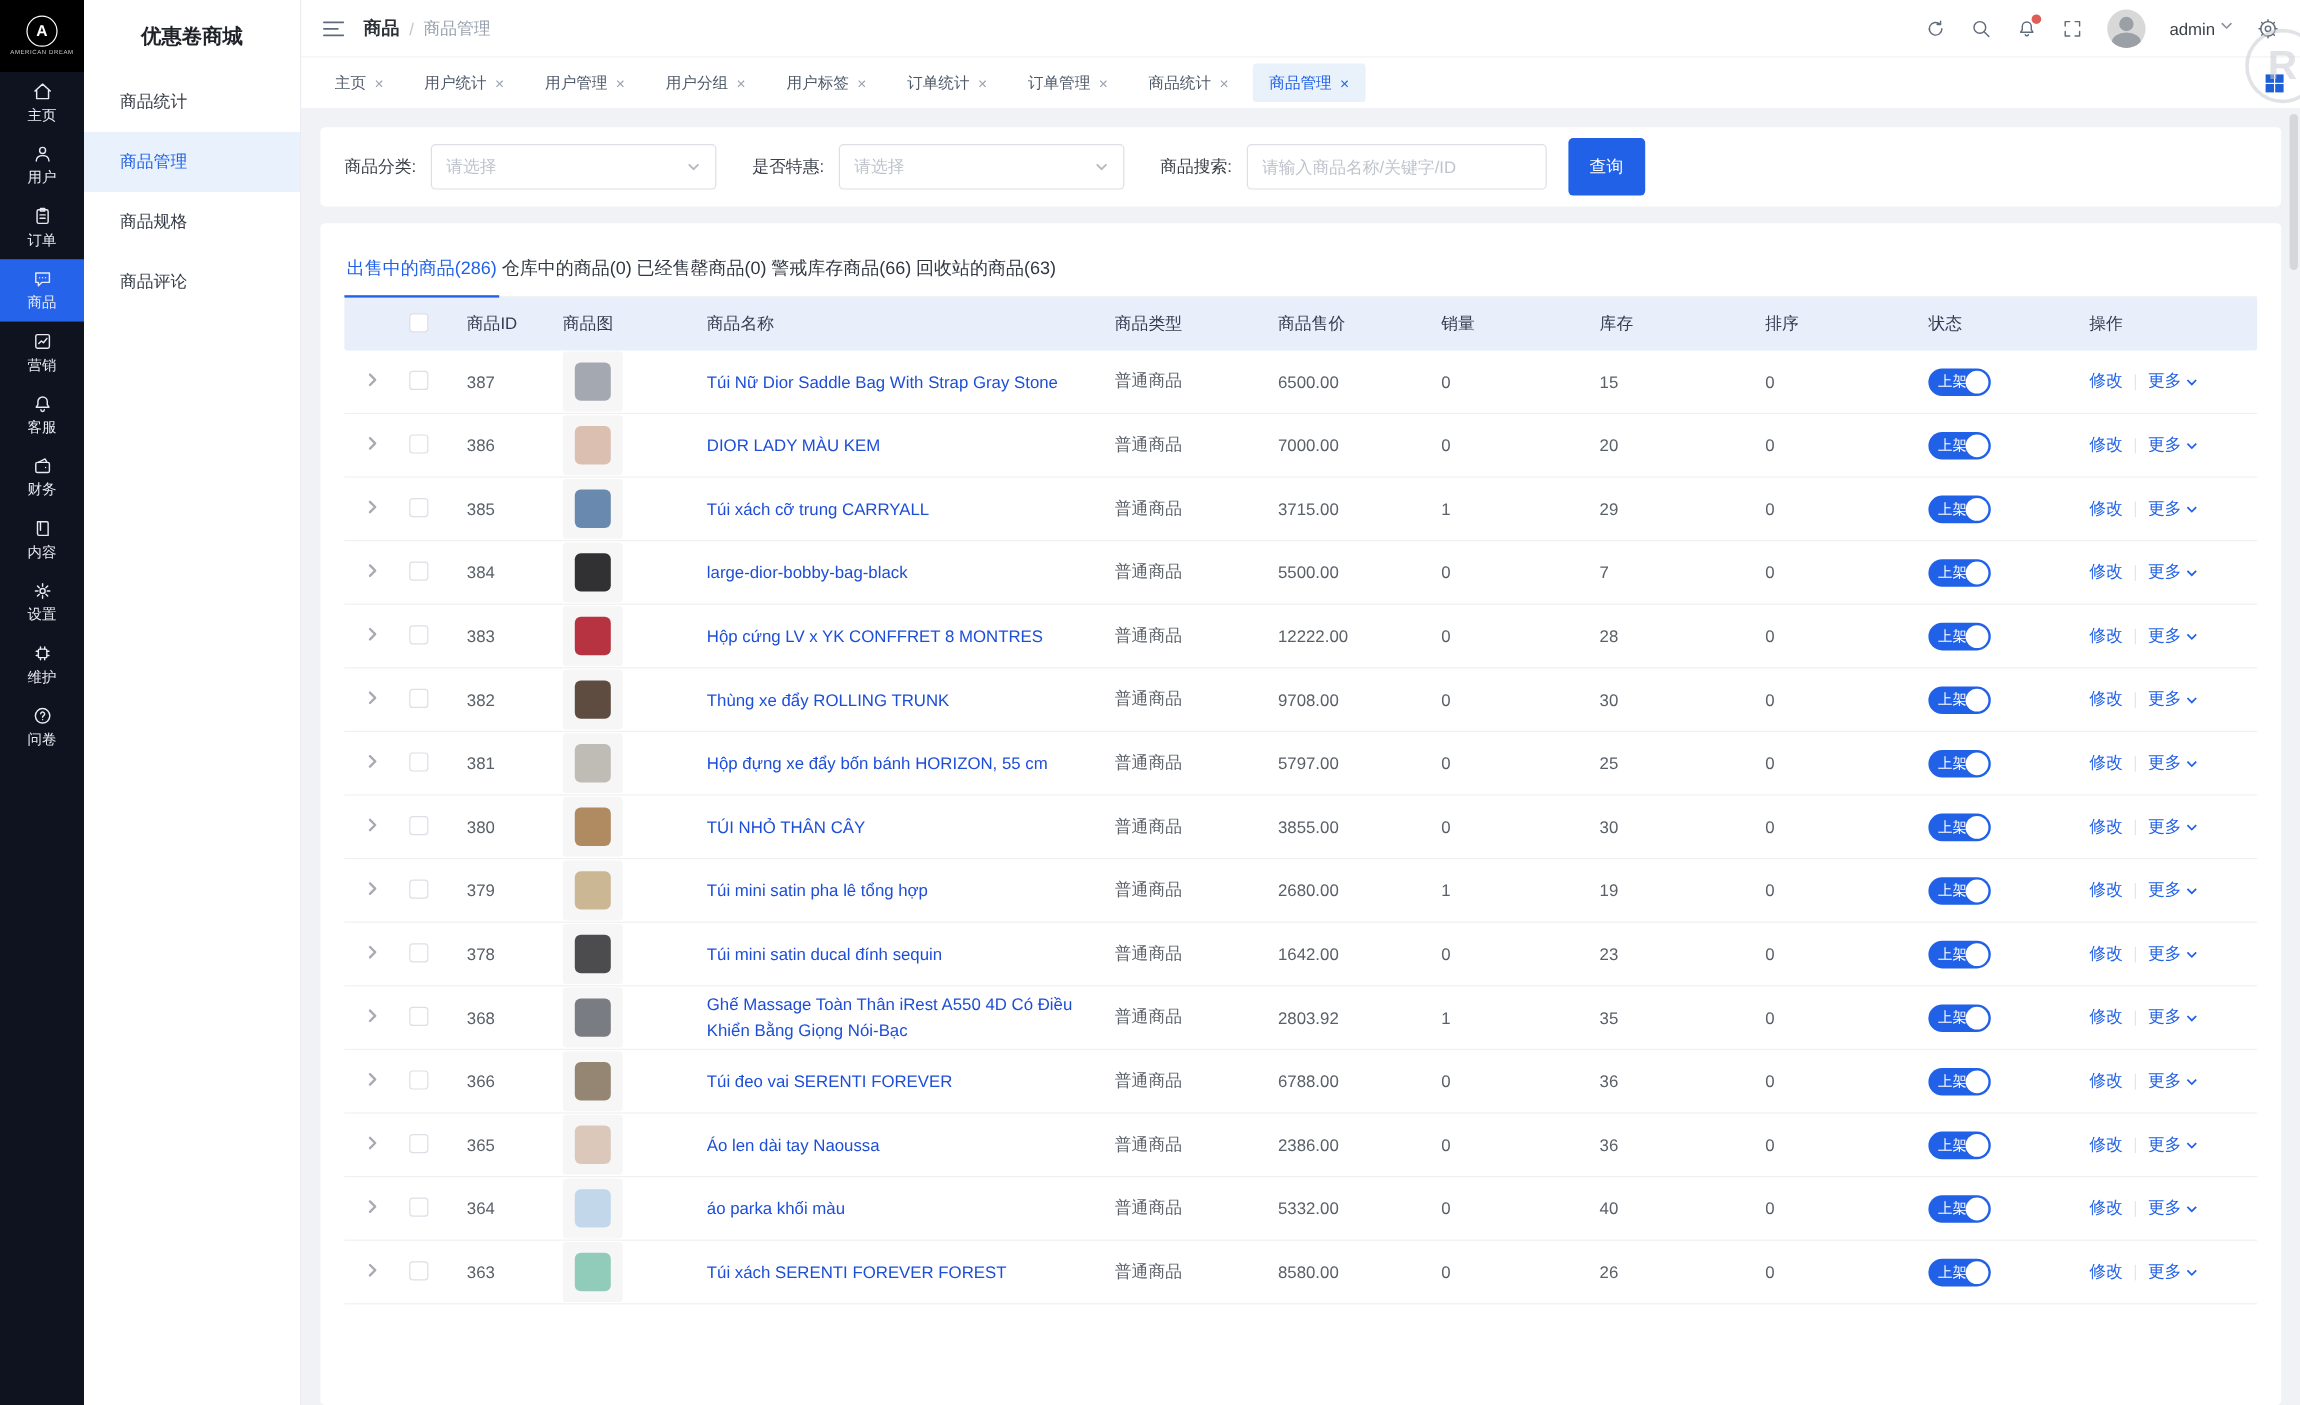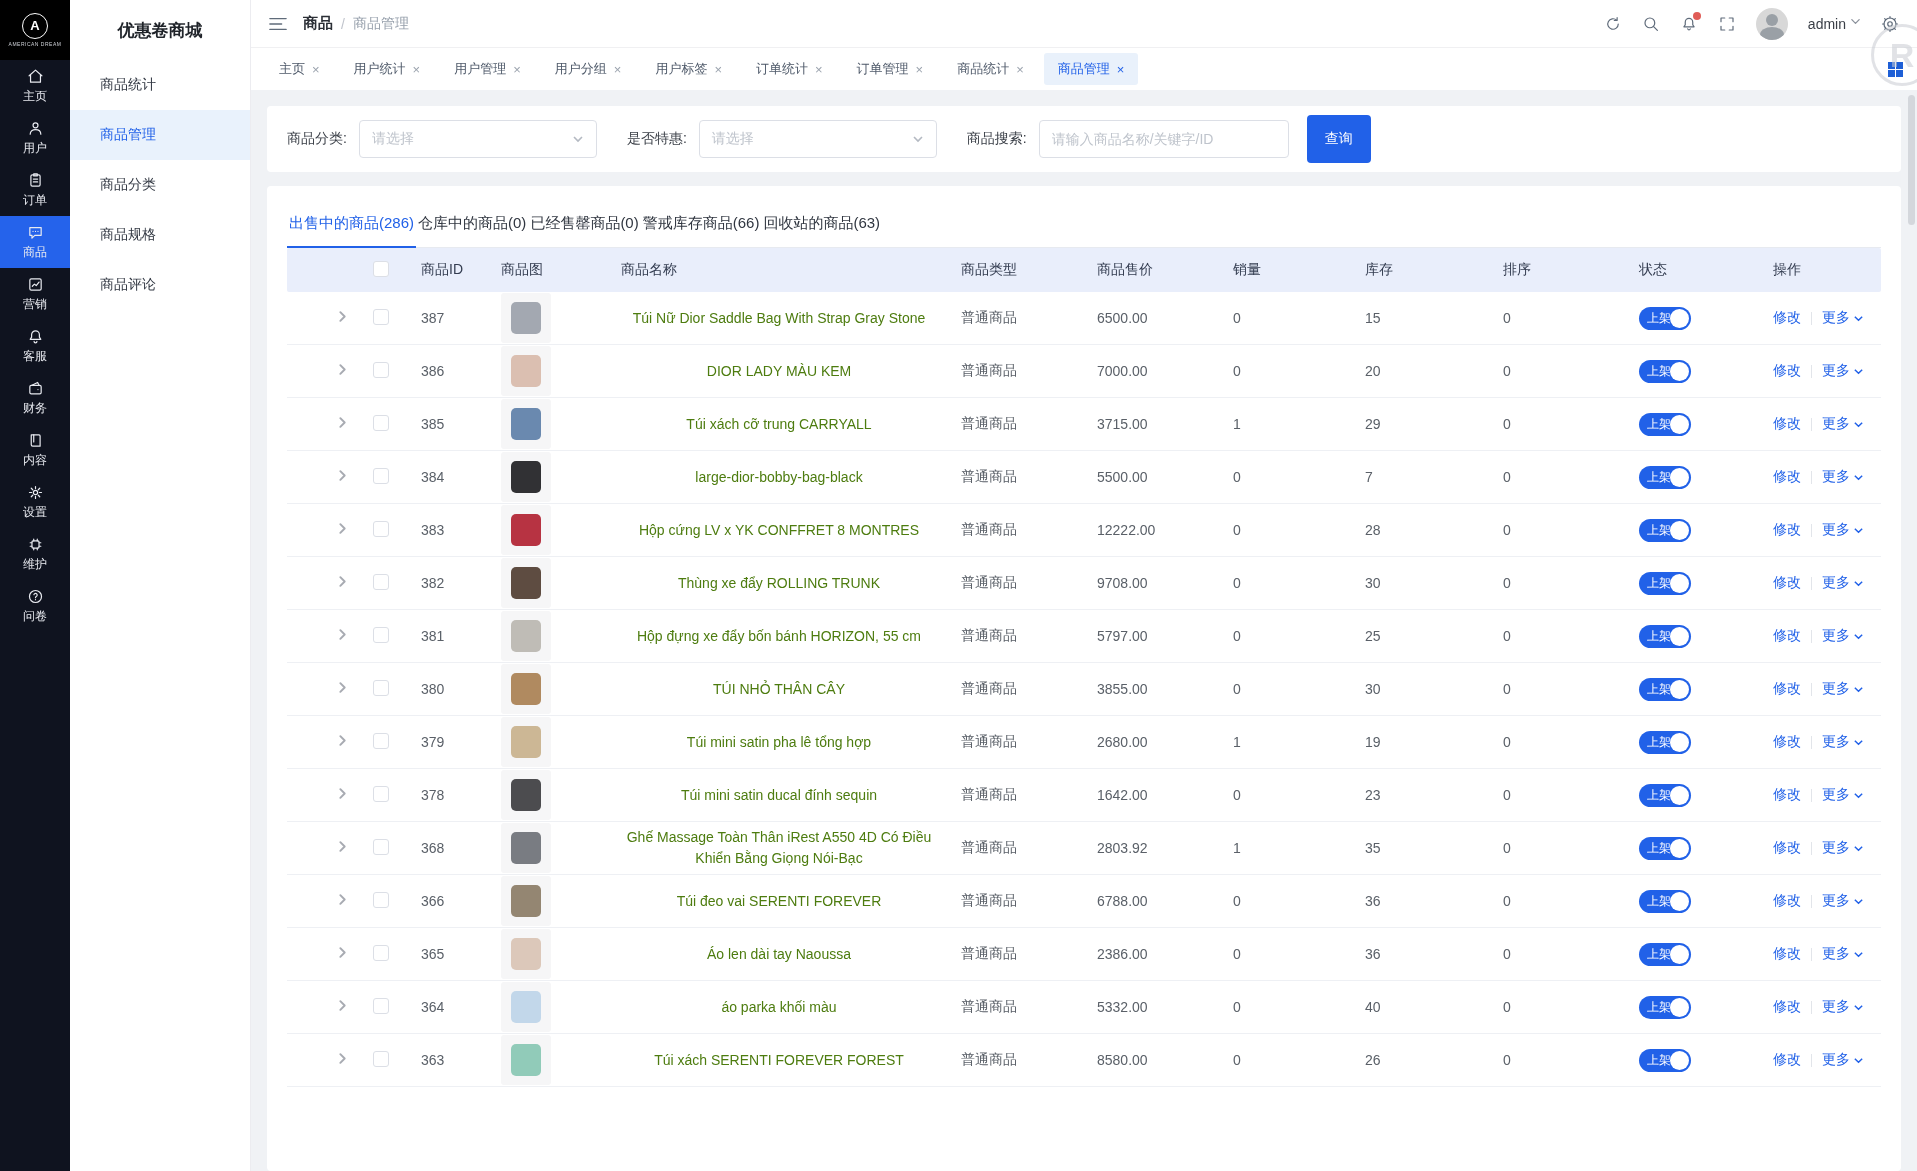--- a/index.html
+++ b/index.html
@@ -67,25 +67,25 @@
   .btn-plain svg { width:11px; height:11px; stroke:#8a909b; fill:none; stroke-width:1.6; }
 
   .table-panel { padding:0 20px 20px; height:985px; }
   .ptabs { display:flex; border-bottom:1px solid #e7eaf0; padding-top:18px; }
   .ptab { font-size:15px; color:#303640; padding:10px 2px 14px; cursor:pointer; position:relative; }
   .ptab.active { color:#2161e8; }
   .ptab.active:after { content:""; position:absolute; left:0; right:0; bottom:-1px; height:2px; background:#2161e8; }
 
   .toolbar { display:flex; gap:15px; padding:20px 0 18px; }
 
-  .t-head, .t-row { display:grid; grid-template-columns:54px 48px 80px 120px 340px 136px 136px 132px 138px 136px 134px 1fr; align-items:center;padding-left:32px; }
+  .t-head, .t-row { display:grid; grid-template-columns:54px 48px 80px 120px 340px 136px 136px 132px 138px 136px 134px 1fr; align-items:center; }
   .t-head { background:#e9eefb; height:44px; border-radius:2px; color:#333c50; font-size:14px; }
   .t-row { min-height:53px; border-bottom:1px solid #eef0f4; color:#5a6068; font-size:14px; }
   .cell { padding-right:8px; }
-  .c-name { color:#4d7c0f; line-height:1.5; padding-right:24px;text-align:center; }
+  .c-name { color:#1d4ed8; line-height:1.5; padding-right:24px; }
   .exp svg { width:13px; height:13px; stroke:#a8abb2; fill:none; stroke-width:1.8; stroke-linecap:round; stroke-linejoin:round; cursor:pointer; }
   .c-arrow { display:flex; justify-content:center; }
   .cb { width:16px; height:16px; accent-color:#2161e8; border:1px solid #dcdfe6; border-radius:3px; appearance:none; background:#fff; cursor:pointer; }
   .thumb { width:50px; height:50px; background:#f6f6f7; border-radius:3px; display:flex; align-items:center; justify-content:center; }
   .thumb-shape { width:30px; height:32px; border-radius:5px; opacity:.9; }
   .toggle { width:52px; height:23px; background:#2161e8; border-radius:12px; display:inline-flex; align-items:center; position:relative; cursor:pointer; }
   .toggle-label { color:#fff; font-size:12px; margin-left:8px; }
   .toggle-knob { position:absolute; right:2px; width:19px; height:19px; border-radius:50%; background:#fff; }
   .lnk { color:#2161e8; cursor:pointer; text-decoration:none; font-size:14px; display:inline-flex; align-items:center; gap:3px; }
   .op-div { display:inline-block; width:1px; height:13px; background:#e2e5ea; margin:0 10px; vertical-align:middle; }
@@ -178,21 +178,20 @@
         <path d="M9.8 9.5 a2.3 2.3 0 1 1 3.2 2.5 c-.8.4-1 1-1 1.7 M12 16.5 h.01"></path>
       </svg>
     <span>问卷</span>
   </div>
 </nav>
 
 <nav class="submenu">
   <div class="submenu-title">优惠卷商城</div>
   <div class="submenu-item">商品统计</div>
   <div class="submenu-item active">商品管理</div>
-  <div class="submenu-item">商品分类</div>
   <div class="submenu-item">商品规格</div>
   <div class="submenu-item">商品评论</div>
 </nav>
 
 <div class="main">
 
   <div class="topbar">
     <svg class="burger" viewBox="0 0 20 16">
         <path d="M1 2 h18 M1 8 h13 M1 14 h18"></path>
       </svg>

